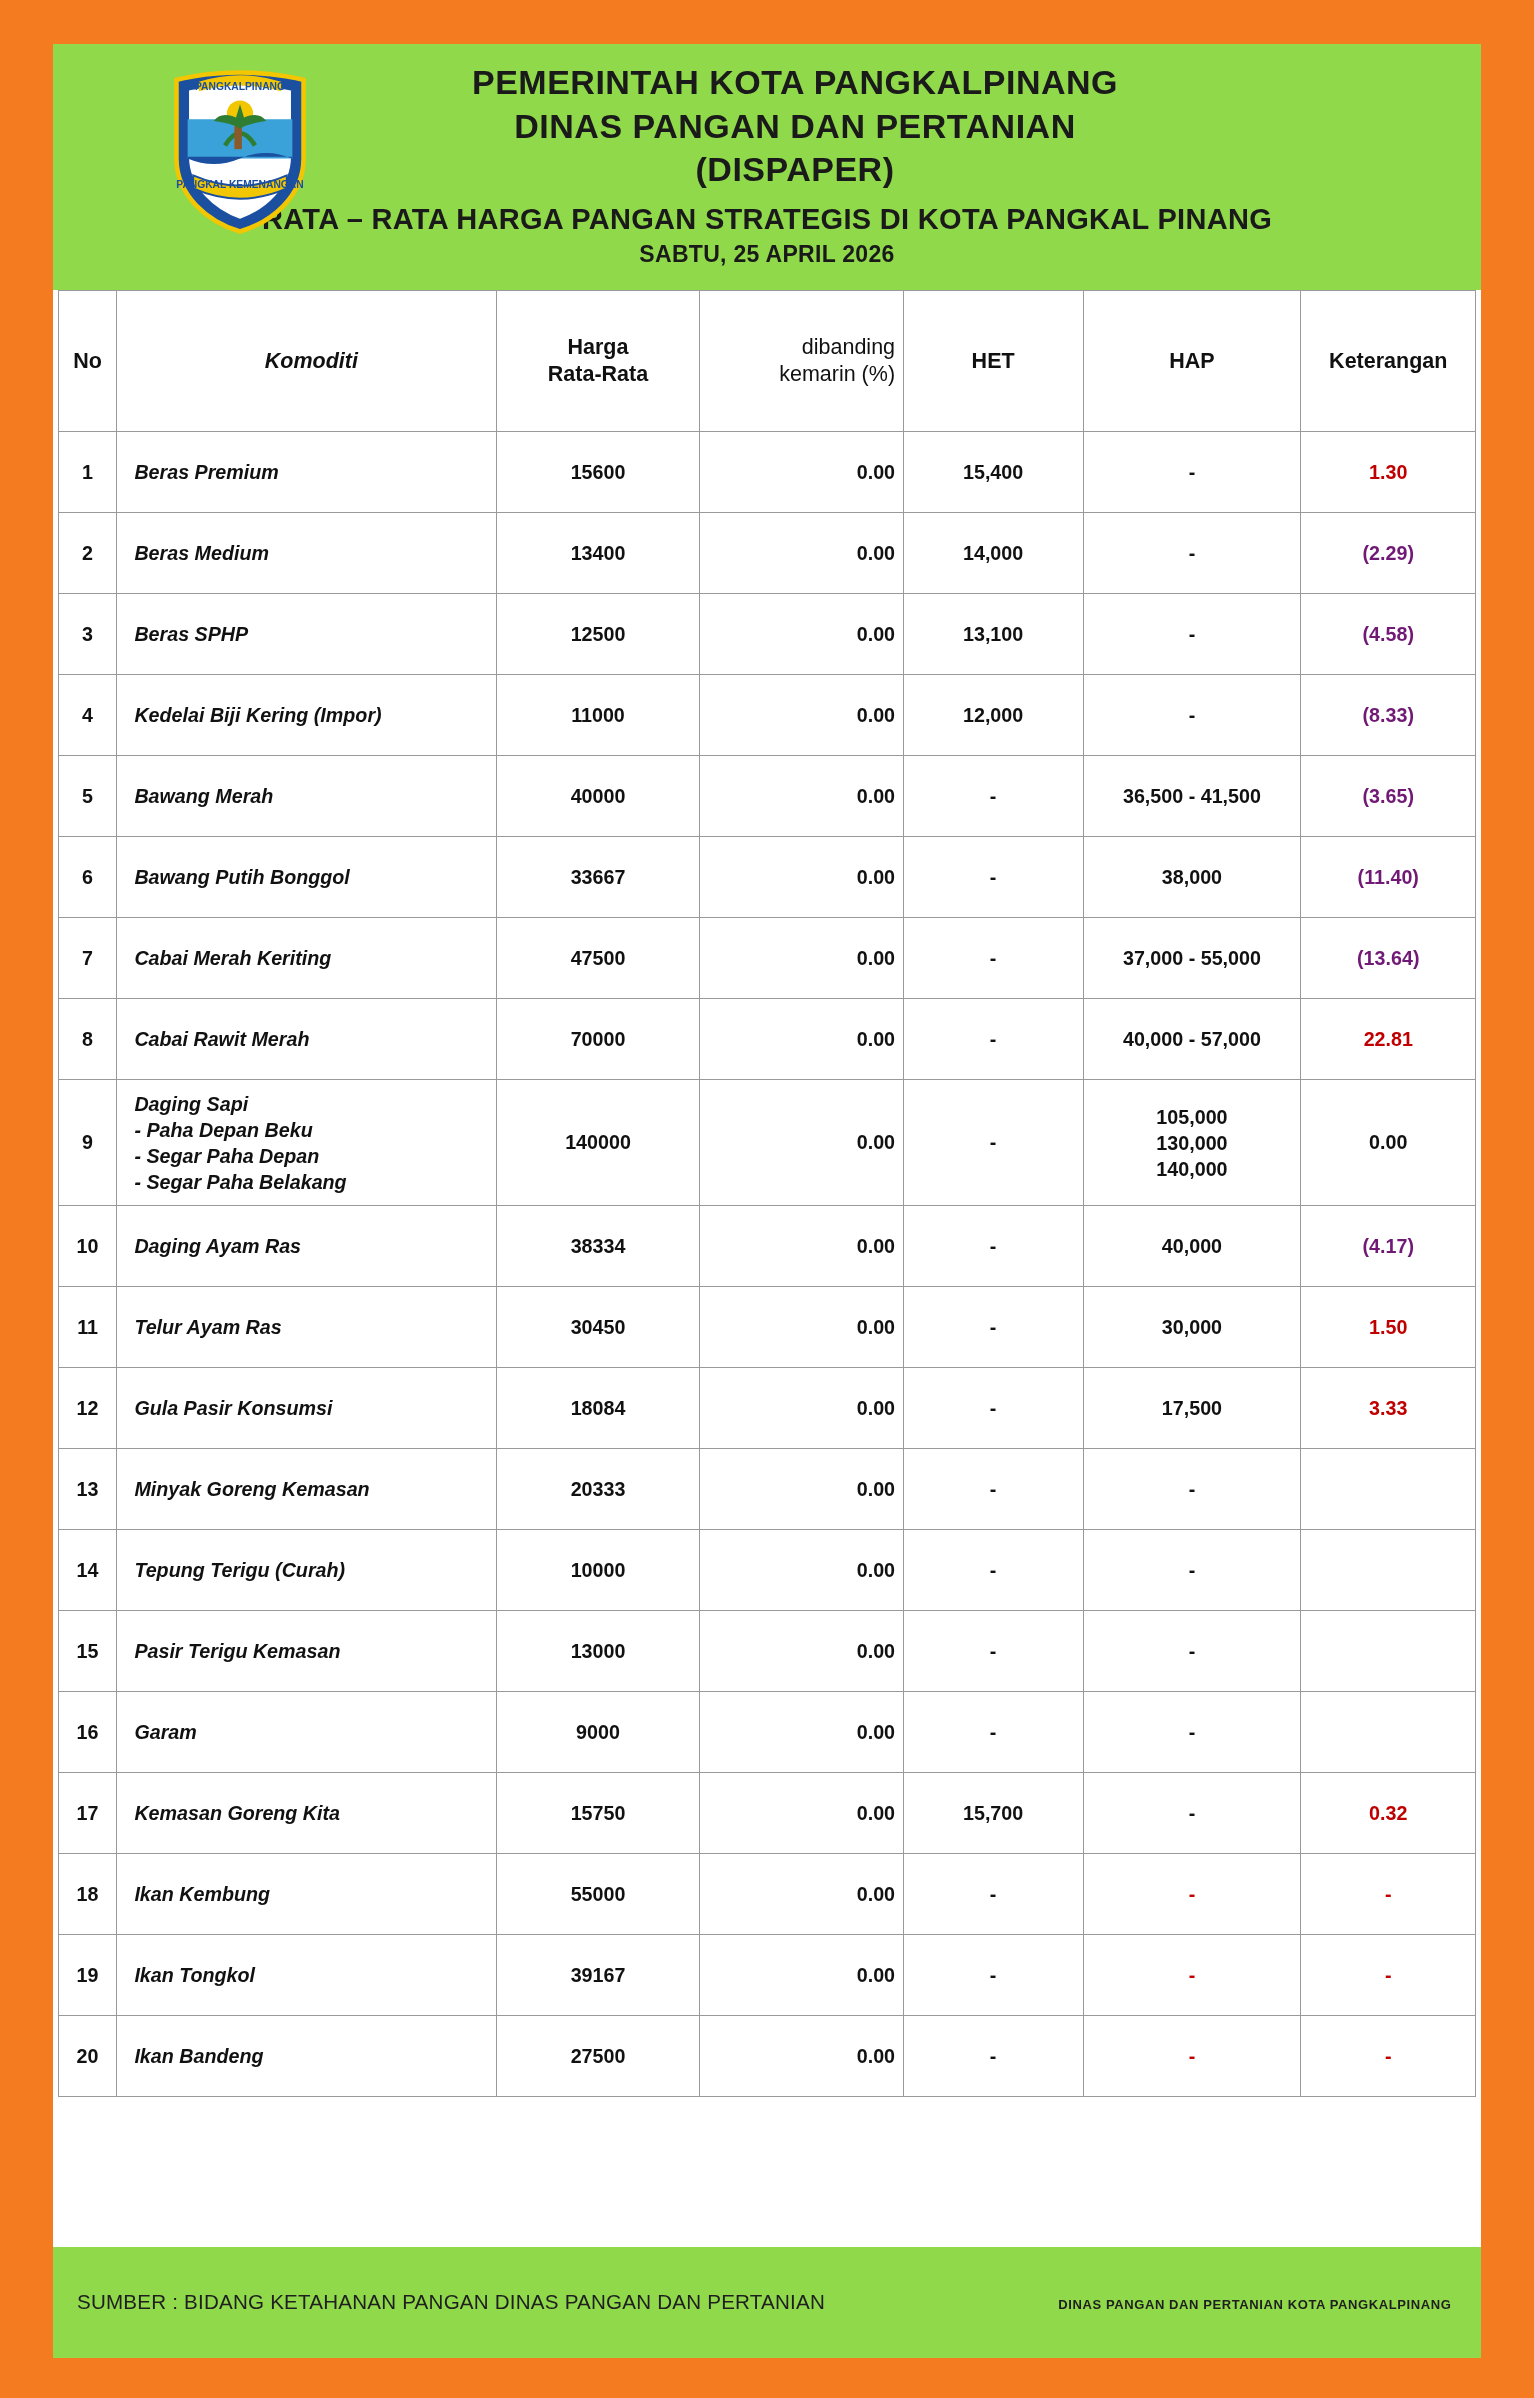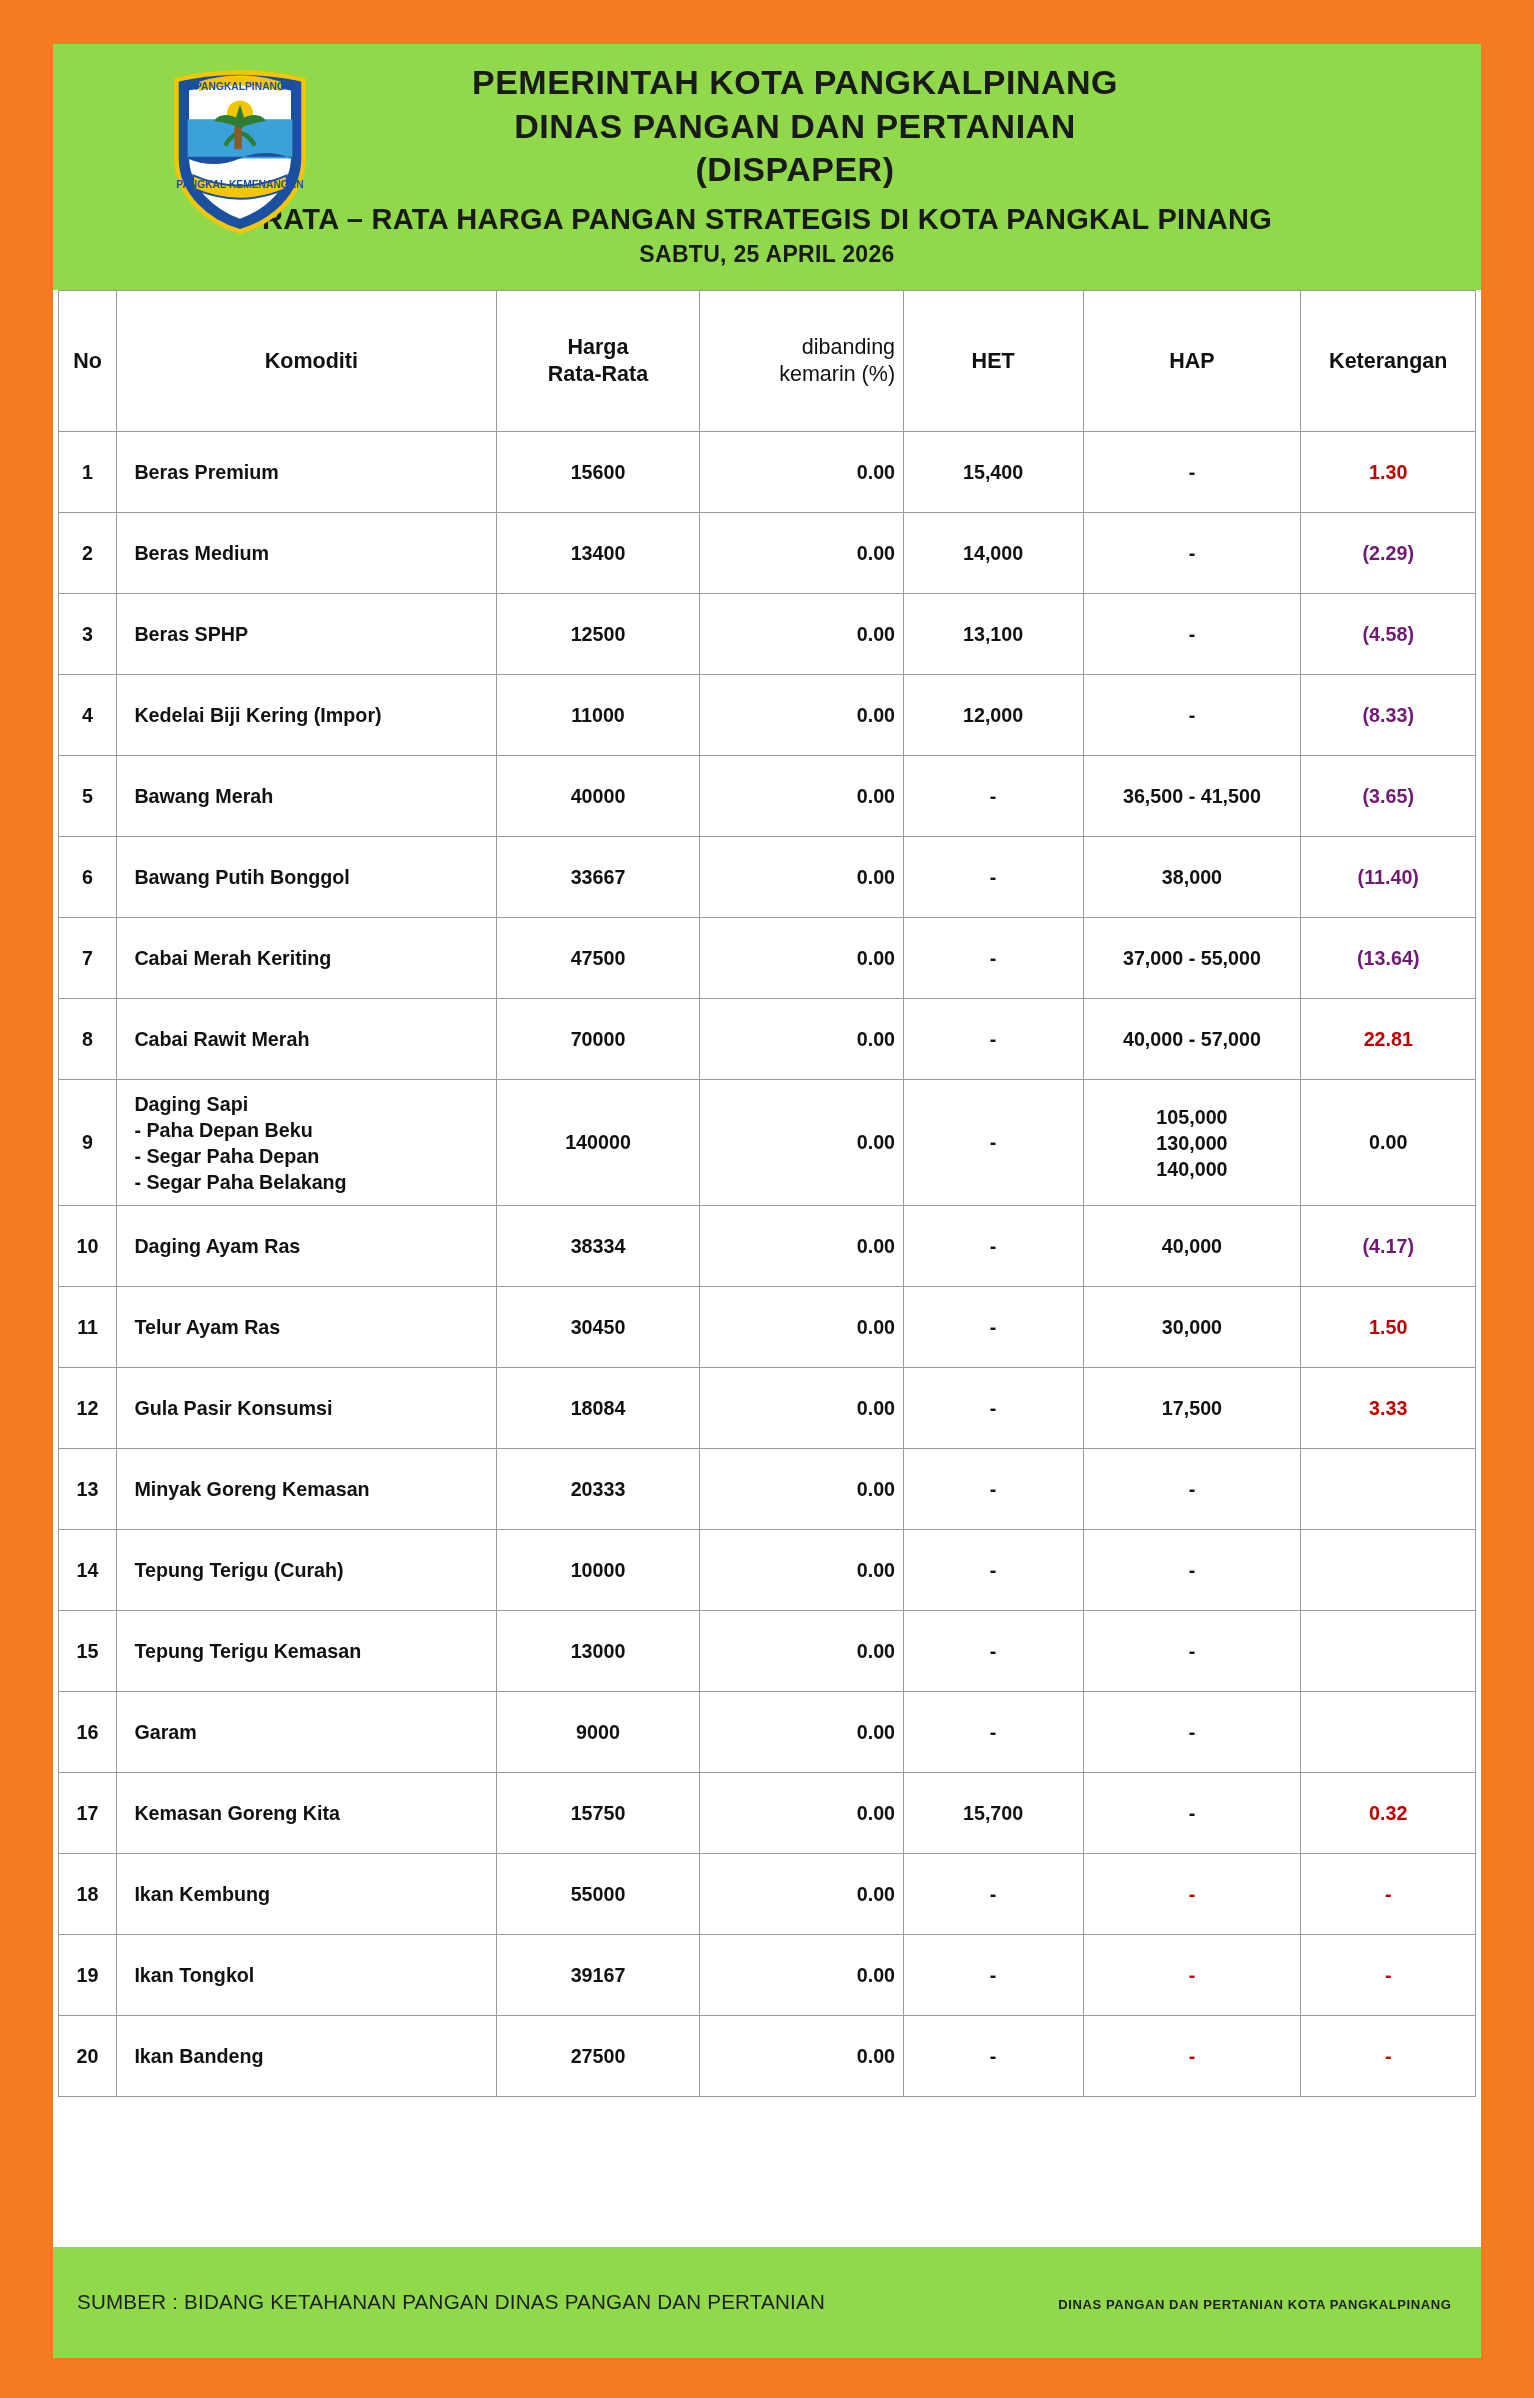--- a/index.html
+++ b/index.html
@@ -90,21 +90,21 @@
   thead th {
     font-weight: bold;
     text-align: center;
     height: 141px;
     vertical-align: middle;
     font-size: 21.5px;
     line-height: 1.25;
   }
   tbody td { height: 81px; vertical-align: middle; }
   .c-no     { width: 58px;  text-align: center; font-weight: bold; }
-  .c-kom    { width: 375px; text-align: left; font-weight: bold; padding-left: 17px; }
+  .c-kom    { width: 375px; text-align: left; font-weight: bold; padding-left: 17px; font-style: italic; }
   .c-harga  { width: 201px; text-align: center; font-weight: bold; }
   .c-band   { width: 201px; text-align: right; font-weight: bold; }
   .c-het    { width: 178px; text-align: center; font-weight: bold; }
   .c-hap    { width: 215px; text-align: center; font-weight: bold; }
   .c-ket    { width: 173px; text-align: center; font-weight: bold; }
   .pos { color: #c00000; }
   .neg { color: #701a75; }
   .dash { color: #c00000; }
   .multi { line-height: 1.32; }
   .row-tall td { height: 126px; }
@@ -345,21 +345,21 @@
             <td class="c-no">14</td>
             <td class="c-kom">Tepung Terigu (Curah)</td>
             <td class="c-harga">10000</td>
             <td class="c-band">0.00</td>
             <td class="c-het">-</td>
             <td class="c-hap">-</td>
             <td class="c-ket"></td>
           </tr>
           <tr>
             <td class="c-no">15</td>
-            <td class="c-kom">Tepung Terigu Kemasan</td>
+            <td class="c-kom">Pasir Terigu Kemasan</td>
             <td class="c-harga">13000</td>
             <td class="c-band">0.00</td>
             <td class="c-het">-</td>
             <td class="c-hap">-</td>
             <td class="c-ket"></td>
           </tr>
           <tr>
             <td class="c-no">16</td>
             <td class="c-kom">Garam</td>
             <td class="c-harga">9000</td>

